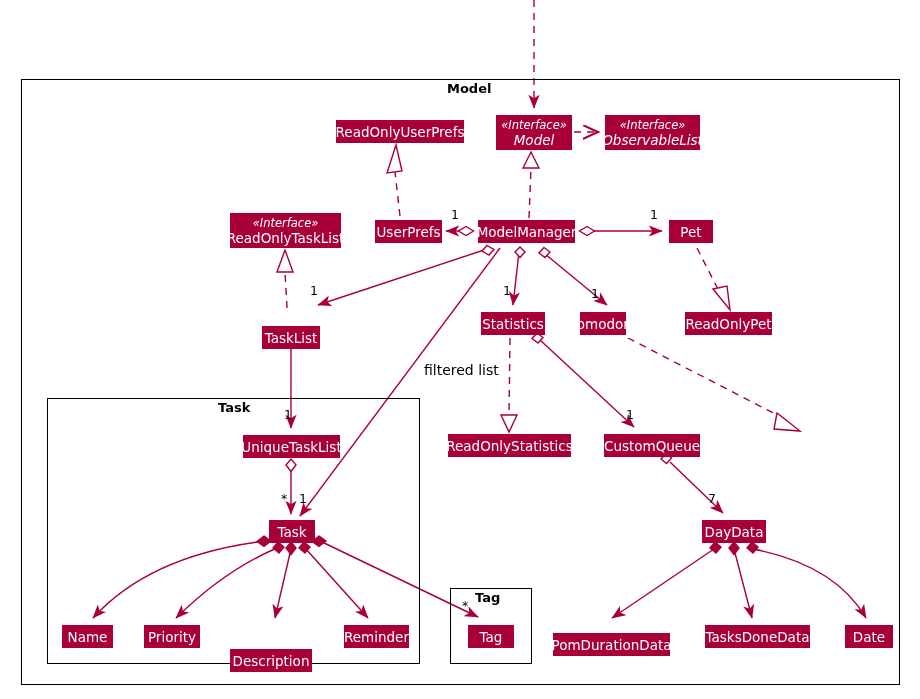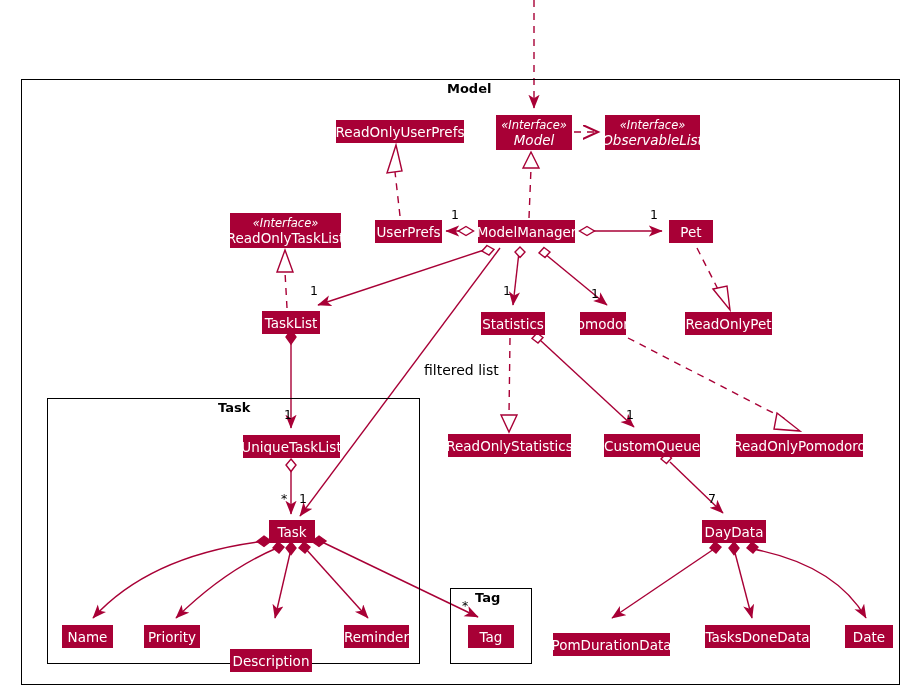--- a/index.html
+++ b/index.html
@@ -203,21 +203,21 @@
   </div>
 
   <div class="cls" style="left:478px; top:220px; width:97px; height:23px;">
     <span class="nm">ModelManager</span>
   </div>
 
   <div class="cls" style="left:669px; top:220px; width:44px; height:23px;">
     <span class="nm">Pet</span>
   </div>
 
-  <div class="cls" style="left:262px; top:311px; width:58px; height:23px;text-align:right;">
+  <div class="cls" style="left:262px; top:326px; width:58px; height:23px;text-align:right;">
     <span class="nm">TaskList</span>
   </div>
 
   <div class="cls" style="left:481px; top:312px; width:64px; height:23px;">
     <span class="nm">Statistics</span>
   </div>
 
   <div class="cls" style="left:580px; top:312px; width:46px; height:23px;">
     <span class="nm">Pomodoro</span>
   </div>
@@ -231,23 +231,20 @@
   </div>
 
   <div class="cls" style="left:448px; top:434px; width:123px; height:23px;">
     <span class="nm">ReadOnlyStatistics</span>
   </div>
 
   <div class="cls" style="left:604px; top:434px; width:96px; height:23px;">
     <span class="nm">CustomQueue</span>
   </div>
 
-  <div class="cls" style="left:736px; top:434px; width:127px; height:23px;">
-    <span class="nm">ReadOnlyPomodoro</span>
-  </div>
 
   <div class="cls" style="left:269px; top:520px; width:46px; height:23px;">
     <span class="nm">Task</span>
   </div>
 
   <div class="cls" style="left:702px; top:520px; width:64px; height:23px;">
     <span class="nm">DayData</span>
   </div>
 
   <div class="cls" style="left:62px; top:625px; width:51px; height:23px;">

